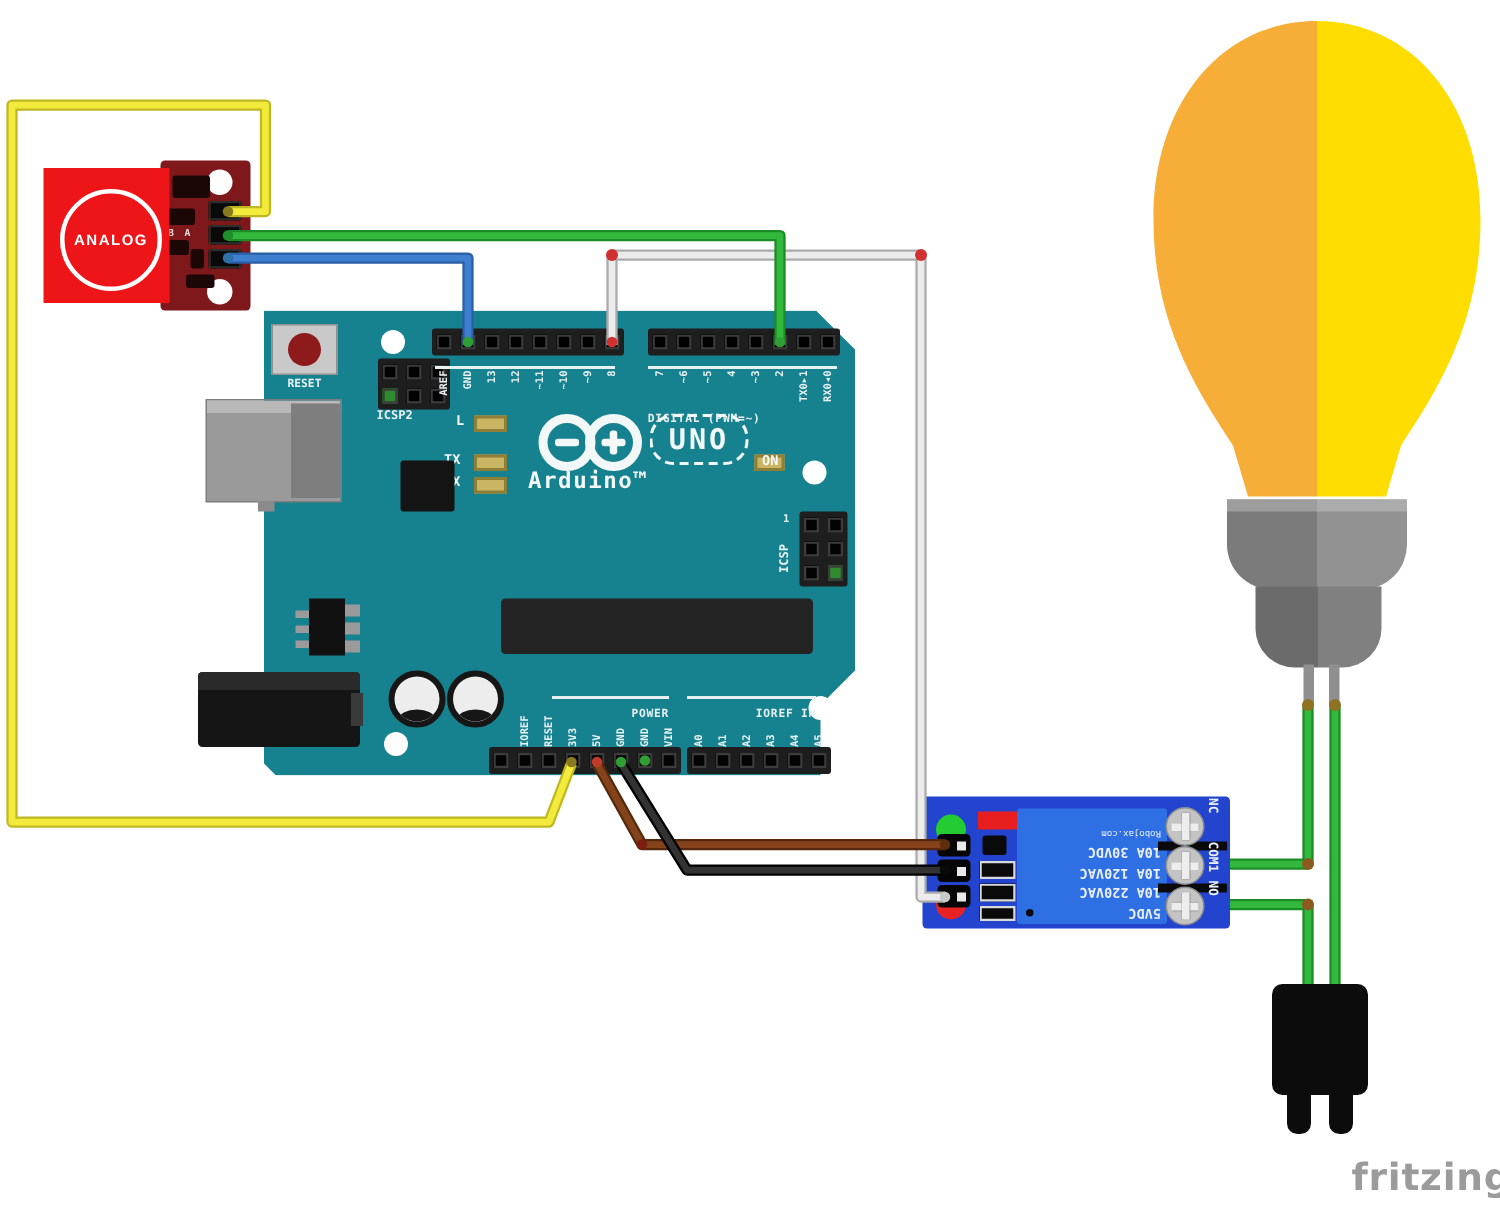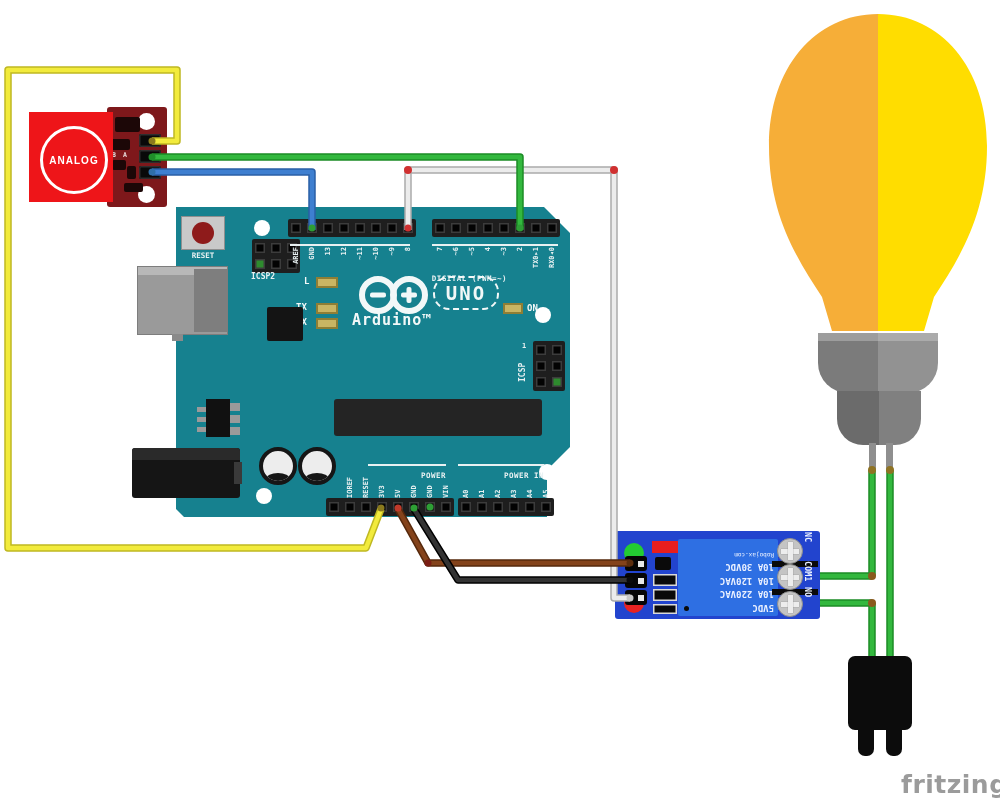--- a/index.html
+++ b/index.html
@@ -155,21 +155,21 @@
     <circle cx="59" cy="21" r="16" stroke="#F2F8F8" stroke-width="6" fill="none"></circle>
     <rect x="20" y="18.5" width="16" height="5" rx="2" fill="#F2F8F8"></rect>
     <rect x="51" y="18.5" width="16" height="5" rx="2" fill="#F2F8F8"></rect>
     <rect x="56.5" y="13" width="5" height="16" rx="2" fill="#F2F8F8"></rect>
   </svg>
   <div class="abs btxt" style="left:352px;top:311px;font-size:15px;letter-spacing:1px;">Arduino™</div>
   <div class="abs btxt" style="left:433px;top:276px;width:62px;height:30px;border:2px dashed #F2F8F8;border-radius:16px;
               text-align:center;line-height:30px;font-size:19px;letter-spacing:2px;">UNO</div>
 
   <div class="led" style="left:503px;top:303px;width:20px;"></div>
-  <div class="ledlab" style="left:527px;top:303px;">ON</div>
+  <div class="ledlab" style="left:508px;top:303px;">ON</div>
 
   <div class="lab" style="left:522px;top:341px;width:10px;">1</div>
   <div class="pinstrip grid" id="icsp-grid" style="left:533px;top:341px;">
       <s></s>
       <s></s>
       <s></s>
       <s></s>
       <s></s>
       <s></s>
     </div>
@@ -187,21 +187,21 @@
   <div class="capc" style="left:259px;top:447px;">
       <i></i>
     </div>
   <div class="capc" style="left:298px;top:447px;">
       <i></i>
     </div>
 
   <div class="wline" style="left:368px;top:464px;width:78px;"></div>
   <div class="cap" style="left:366px;top:471px;width:80px;">POWER</div>
   <div class="wline" style="left:458px;top:464px;width:86px;"></div>
-  <div class="cap" style="left:458px;top:471px;width:86px;">POWER IN</div>
+  <div class="cap" style="left:458px;top:471px;width:86px;">IOREF IN</div>
 
   <div class="lab upL" style="left:335px;top:478px;">IOREF</div>
   <div class="lab upL" style="left:351px;top:478px;">RESET</div>
   <div class="lab upL" style="left:367px;top:478px;">3V3</div>
   <div class="lab upL" style="left:383px;top:478px;">5V</div>
   <div class="lab upL" style="left:399px;top:478px;">GND</div>
   <div class="lab upL" style="left:415px;top:478px;">GND</div>
   <div class="lab upL" style="left:431px;top:478px;">VIN</div>
   <div class="lab upL" style="left:451px;top:478px;">A0</div>
   <div class="lab upL" style="left:467px;top:478px;">A1</div>

